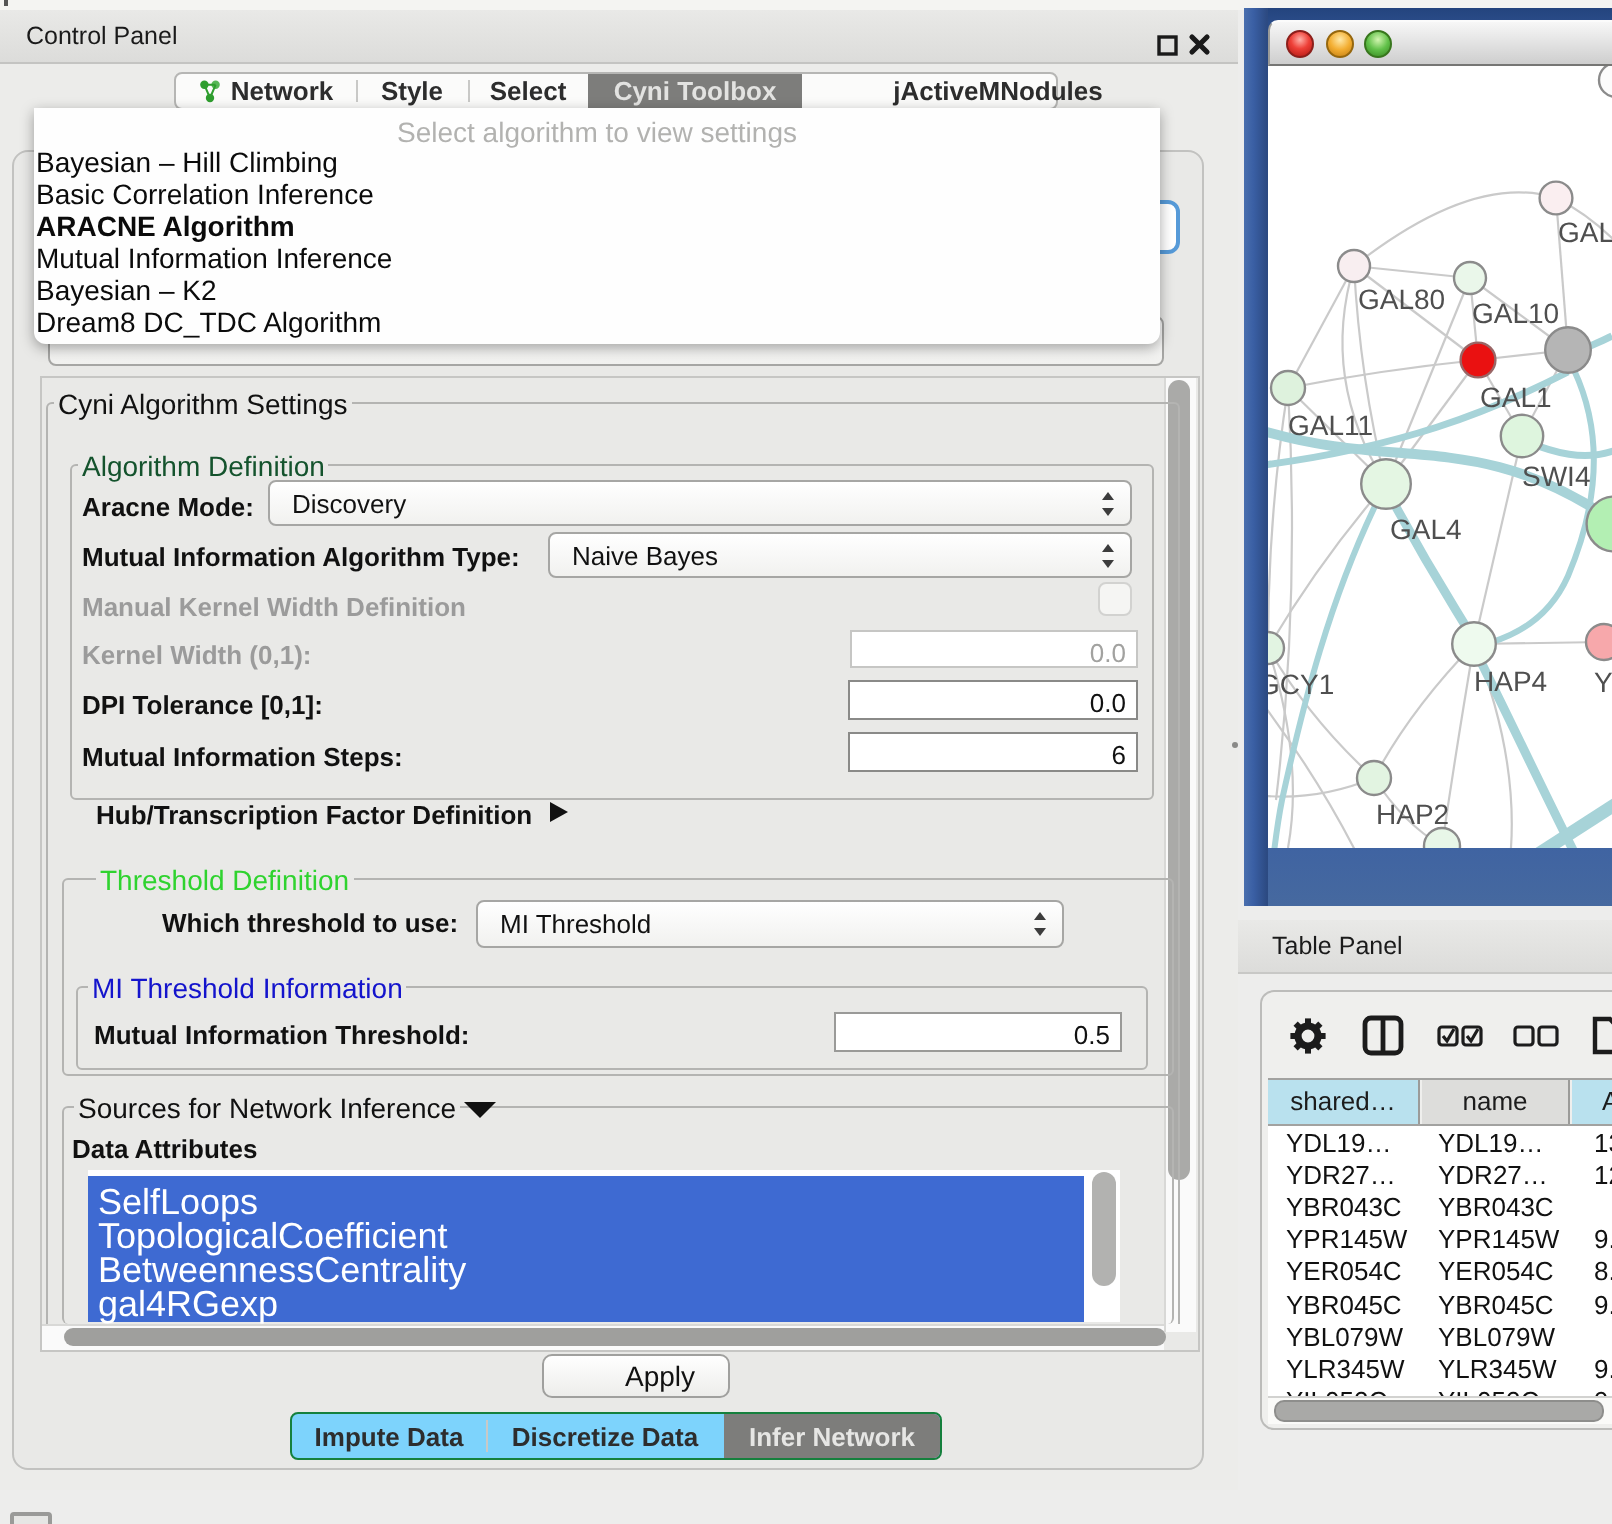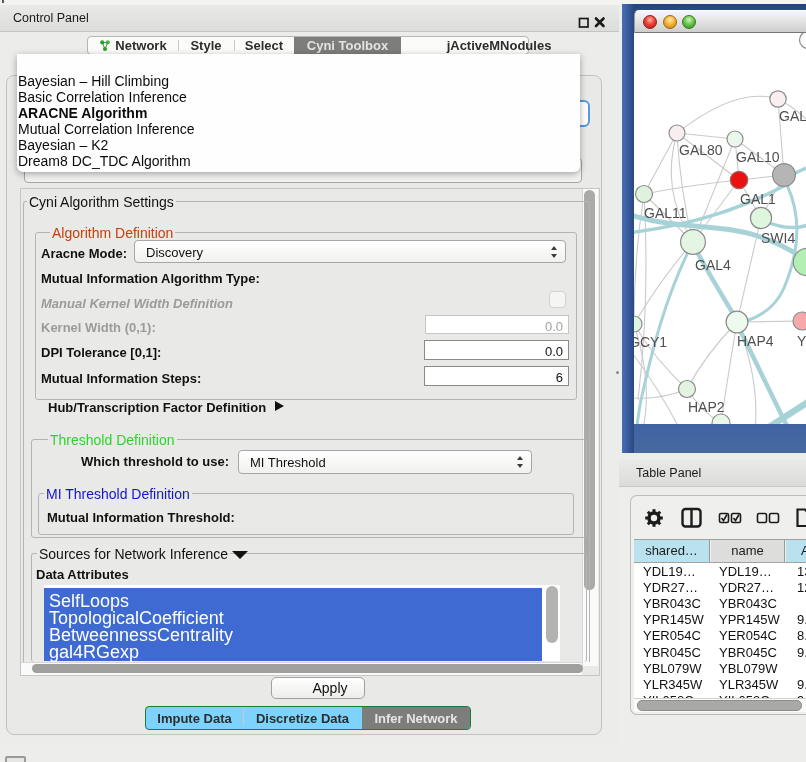--- a/index.html
+++ b/index.html
@@ -66,34 +66,41 @@
     <div class="ab" style="left:582px;top:184px;width:15px;height:477px;background:#fafafa;border-left:1px solid #d8d8d6;"></div>
     <div class="ab" style="left:584px;top:185px;width:11px;height:400px;background:#aaaaa8;border-radius:6px;"></div>
 
     <div class="ab" style="left:21px;top:657px;width:561px;height:12px;background:#fafafa;border-top:1px solid #d8d8d6;"></div>
     <div class="ab" style="left:32px;top:659px;width:551px;height:8.5px;background:#9f9f9d;border-radius:5px;"></div>
 
     <div class="grp" style="left:23px;top:196px;width:565px;height:460px;border-bottom:none;border-bottom-left-radius:0;border-bottom-right-radius:0;"></div>
     <div class="glbl" style="left:27px;top:189px;">Cyni Algorithm Settings</div>
 
     <div class="grp" style="left:35px;top:227px;width:540px;height:166px;"></div>
-    <div class="glbl" style="left:50px;top:220px;color:#c2410c;">Algorithm Definition</div>
+    <div class="glbl" style="left:39px;top:220px;color:#14532d;">Algorithm Definition</div>
 
     <div class="lbl" style="left:41px;top:241px;">Aracne Mode:</div>
     <div class="combo" style="left:134px;top:235px;width:430px;height:21px;text-decoration:underline;">
         <span class="txt">Discovery</span>
         <span class="arr">
           <i class="u"></i>
           <i class="d"></i>
         </span>
       </div>
 
     <div class="lbl" style="left:41px;top:266px;">Mutual Information Algorithm Type:</div>
-
-    <div class="lbl" style="left:41px;top:291px;color:#9b9b9b;font-style:italic;">Manual Kernel Width Definition</div>
+    <div class="combo" style="left:274px;top:261px;width:290px;height:21px;">
+        <span class="txt">Naive Bayes</span>
+        <span class="arr">
+          <i class="u"></i>
+          <i class="d"></i>
+        </span>
+      </div>
+
+    <div class="lbl" style="left:41px;top:291px;color:#9b9b9b;">Manual Kernel Width Definition</div>
     <div class="ab" style="left:549px;top:286px;width:15px;height:15px;background:#f5f5f3;border:1px solid #d2d2d0;border-radius:4px;"></div>
 
     <div class="lbl" style="left:41px;top:315px;color:#9b9b9b;">Kernel Width (0,1):</div>
     <div class="field" style="left:425px;top:310px;width:144px;height:19px;border:1px solid #c6c6c4;color:#a2a2a0;">0.0</div>
 
     <div class="lbl" style="left:41px;top:340px;">DPI Tolerance [0,1]:</div>
     <div class="field" style="left:424px;top:335px;width:145px;height:20px;border:1px solid #8a8a88;">0.0</div>
 
     <div class="lbl" style="left:41px;top:366px;">Mutual Information Steps:</div>
     <div class="field" style="left:424px;top:361px;width:145px;height:20px;border:1px solid #8a8a88;">6</div>
@@ -107,23 +114,24 @@
     <div class="lbl" style="left:81px;top:449px;">Which threshold to use:</div>
     <div class="combo" style="left:238px;top:445px;width:292px;height:22px;">
         <span class="txt">MI Threshold</span>
         <span class="arr">
           <i class="u"></i>
           <i class="d"></i>
         </span>
       </div>
 
     <div class="grp" style="left:38px;top:488px;width:534px;height:40px;"></div>
-    <div class="glbl" style="left:44px;top:481px;color:#1414cc;">MI Threshold Definition</div>
+    <div class="glbl" style="left:44px;top:481px;color:#1414cc;">MI Threshold Information</div>
 
     <div class="lbl" style="left:47px;top:505px;">Mutual Information Threshold:</div>
+    <div class="field" style="left:417px;top:501px;width:144px;height:20px;border:1px solid #9a9a98;">0.5</div>
 
     <div class="grp" style="left:31px;top:548px;width:554px;height:108px;border-bottom:none;"></div>
     <div class="glbl" style="left:37px;top:541px;">Sources for Network Inference</div>
     <div class="ab" style="left:232px;top:546px;width:0;height:0;border-left:8.5px solid transparent;border-right:8.5px solid transparent;border-top:8px solid #111;"></div>
 
     <div class="lbl" style="left:36px;top:562px;">Data Attributes</div>
 
     <div class="ab" style="left:44px;top:580px;width:516px;height:76px;background:#fff;"></div>
     <div class="ab" style="left:44px;top:583px;width:498px;height:73px;background:#3e6ad2;"></div>
     <div class="litem" style="top:586px;">SelfLoops</div>
@@ -137,24 +145,25 @@
     <div class="ab" style="left:145px;top:701px;width:324px;height:22px;background:#7dd3fc;border:1px solid #15803d;border-radius:4px;">
       <div class="seg" style="left:0;width:97px;">Impute Data</div>
       <div class="sep" style="left:97px;"></div>
       <div class="seg" style="left:97px;width:119px;">Discretize Data</div>
       <div class="seg" style="left:216px;width:108px;background:#7d7d7b;color:#e6e6e4;border-radius:0 3px 3px 0;">Infer Network</div>
     </div>
 
     <div class="ab" style="left:562px;top:95px;width:24px;height:23px;background:#fff;border:2.5px solid #569ad8;border-radius:6px;"></div>
 
     <div class="ab" style="left:17px;top:49px;width:563px;height:118px;background:#fefefe;border-radius:0 0 6px 6px;box-shadow:0 2px 7px rgba(0,0,0,0.35);"></div>
+    <div class="ab" style="left:17px;top:49px;width:563px;height:20px;text-align:center;font-size:14px;color:#b2b2b0;padding-top:4px;">Select algorithm to view settings</div>
     <div class="ditem" style="top:67.5px;">Bayesian – Hill Climbing</div>
     <div class="ditem" style="top:83.5px;">Basic Correlation Inference</div>
     <div class="ditem" style="top:99.5px;font-weight:700;">ARACNE Algorithm</div>
-    <div class="ditem" style="top:115.5px;">Mutual Correlation Inference</div>
+    <div class="ditem" style="top:115.5px;">Mutual Information Inference</div>
     <div class="ditem" style="top:131.5px;">Bayesian – K2</div>
     <div class="ditem" style="top:147.5px;">Dream8 DC_TDC Algorithm</div>
   </div>
 
   <div class="ab" style="left:622px;top:4px;width:184px;height:449px;background:linear-gradient(#24447e,#3a5fa4 6%,#3a5fa4 88%,#46699f);"></div>
 
   <div class="ab" style="left:634px;top:10px;width:172px;height:21px;background:linear-gradient(#f7f7f7,#cecece);border-bottom:1px solid #767674;border-top:1px solid #fbfbfb;border-left:1px solid #9a9a98;border-top-left-radius:5px;"></div>
   <div class="ab" style="left:643px;top:15px;width:12px;height:12px;border-radius:50%;background:radial-gradient(circle at 50% 32%,#ffb0a8,#ee4038 45%,#ad1510);border:0.5px solid #8c1f1b;"></div>
   <div class="ab" style="left:663px;top:15px;width:12px;height:12px;border-radius:50%;background:radial-gradient(circle at 50% 32%,#ffe9a8,#f3ae32 50%,#c07b10);border:0.5px solid #96670e;"></div>
   <div class="ab" style="left:682px;top:15px;width:12px;height:12px;border-radius:50%;background:radial-gradient(circle at 50% 32%,#d2f5b0,#62c14a 50%,#35861f);border:0.5px solid #38761d;"></div>

